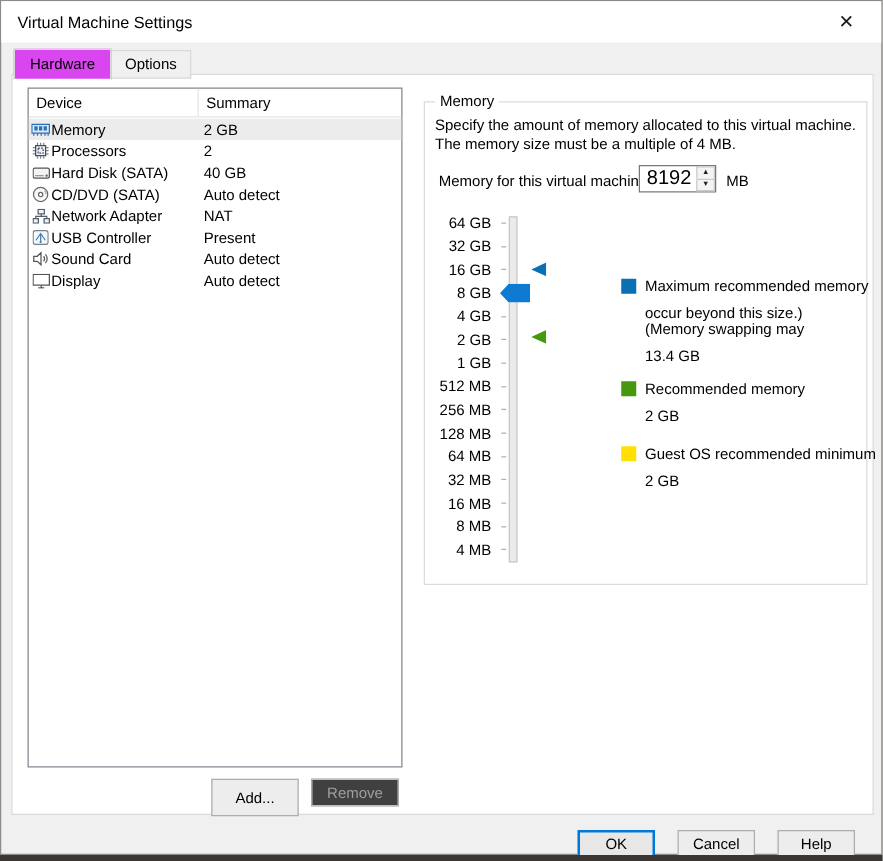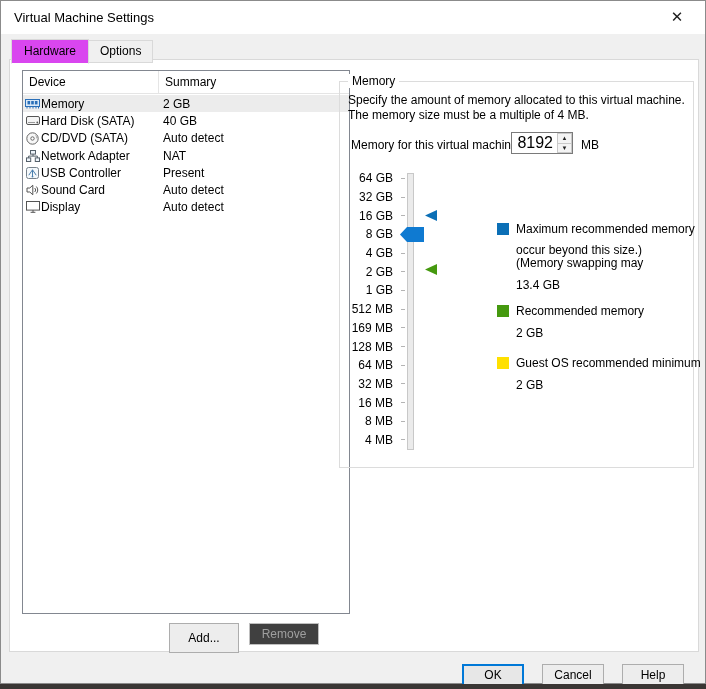--- a/index.html
+++ b/index.html
@@ -31,21 +31,21 @@
     background:#d946ef; border-bottom:1px solid #fff; margin-top:0;
     padding:4px 12px 5px 12px; z-index:4; margin-bottom:-1px;
   }
   
   .tabpage {
     position:absolute; left:8px; top:58px; width:690px; height:593px;
     background:#fff; border:1px solid #d9d9d9;
   }
   
   .devicebox {
-    position:absolute; left:12px; top:10px; width:328px; height:544px;
+    position:absolute; left:12px; top:10px; width:300px; height:544px;
     background:#fff; border:1px solid #828790;
   }
   .devhdr { display:flex; height:23px; border-bottom:1px solid #e5e5e5; }
   .devhdr-cell { padding:4px 0 0 6px; }
   .devhdr-cell.c1 { width:135px; }
   .devhdr-cell.c2 { flex:1; border-left:1px solid #e5e5e5; padding-left:6px; }
   .devrows { padding-top:1px; }
   .devrow { display:flex; align-items:center; height:17.3px; cursor:default; }
   .devrow.selected { background:#ececec; }
   .devrow .dicon { width:17px; height:13px; margin-left:1px; display:flex; align-items:center; justify-content:center; flex:none; }
@@ -146,20 +146,31 @@
                 <rect x="2.5" y="3" width="2.6" height="3.4" fill="#2a6fb8"></rect>
                 <rect x="6.2" y="3" width="2.6" height="3.4" fill="#2a6fb8"></rect>
                 <rect x="9.9" y="3" width="2.6" height="3.4" fill="#2a6fb8"></rect>
                 <path d="M2 8.5v2M5 8.5v2M8 8.5v2M11 8.5v2M13.5 8.5v2" stroke="#2a6fb8" fill="none"></path>
               </svg>
             </span>
     <span class="dname">Memory</span>
     <span class="dsummary">2 GB</span>
   </div>
 
+  <div class="devrow">
+    <span class="dicon">
+              <svg width="13" height="13" viewBox="0 0 13 13">
+                <path d="M4 0v2M6.5 0v2M9 0v2M4 11v2M6.5 11v2M9 11v2M0 4h2M0 6.5h2M0 9h2M11 4h2M11 6.5h2M11 9h2" stroke="#7a8590" fill="none"></path>
+                <rect x="2.5" y="2.5" width="8" height="8" fill="#eef2f6" stroke="#444e58"></rect>
+                <rect x="4.5" y="4.5" width="4" height="4" fill="none" stroke="#444e58" stroke-dasharray="1.4,1"></rect>
+              </svg>
+            </span>
+    <span class="dname">Processors</span>
+    <span class="dsummary">2</span>
+  </div>
 
   <div class="devrow">
     <span class="dicon">
               <svg width="14" height="11" viewBox="0 0 14 11">
                 <rect x="0.5" y="1.5" width="13" height="8" rx="1.5" fill="#f4f4f4" stroke="#555"></rect>
                 <path d="M2 7.5h7" stroke="#999" fill="none"></path>
                 <circle cx="11.3" cy="7.5" r="0.9" fill="#555"></circle>
               </svg>
             </span>
     <span class="dname">Hard Disk (SATA)</span>
@@ -284,21 +295,21 @@
     <span class="ticklabel">1 GB</span>
     <span class="tickdash"></span>
   </div>
 
   <div class="tickrow">
     <span class="ticklabel">512 MB</span>
     <span class="tickdash"></span>
   </div>
 
   <div class="tickrow">
-    <span class="ticklabel">169 MB</span>
+    <span class="ticklabel">256 MB</span>
     <span class="tickdash"></span>
   </div>
 
   <div class="tickrow">
     <span class="ticklabel">128 MB</span>
     <span class="tickdash"></span>
   </div>
 
   <div class="tickrow">
     <span class="ticklabel">64 MB</span>

